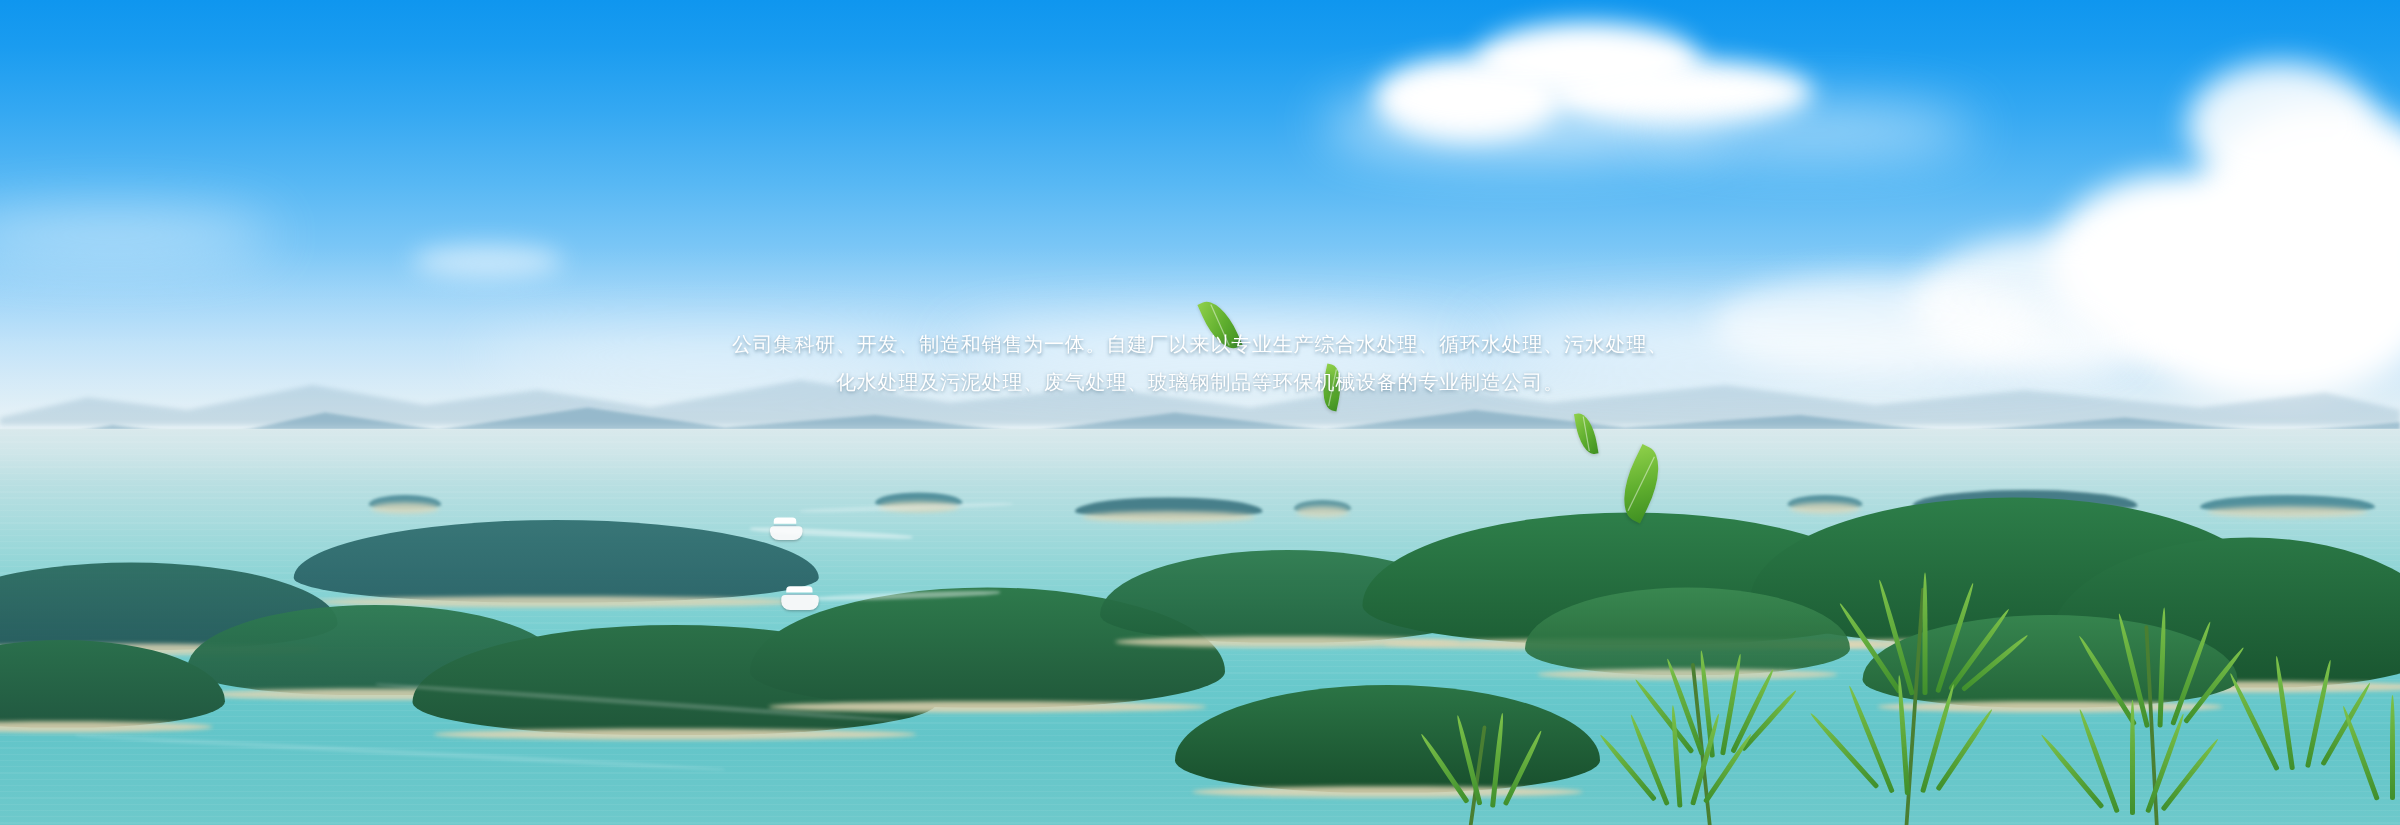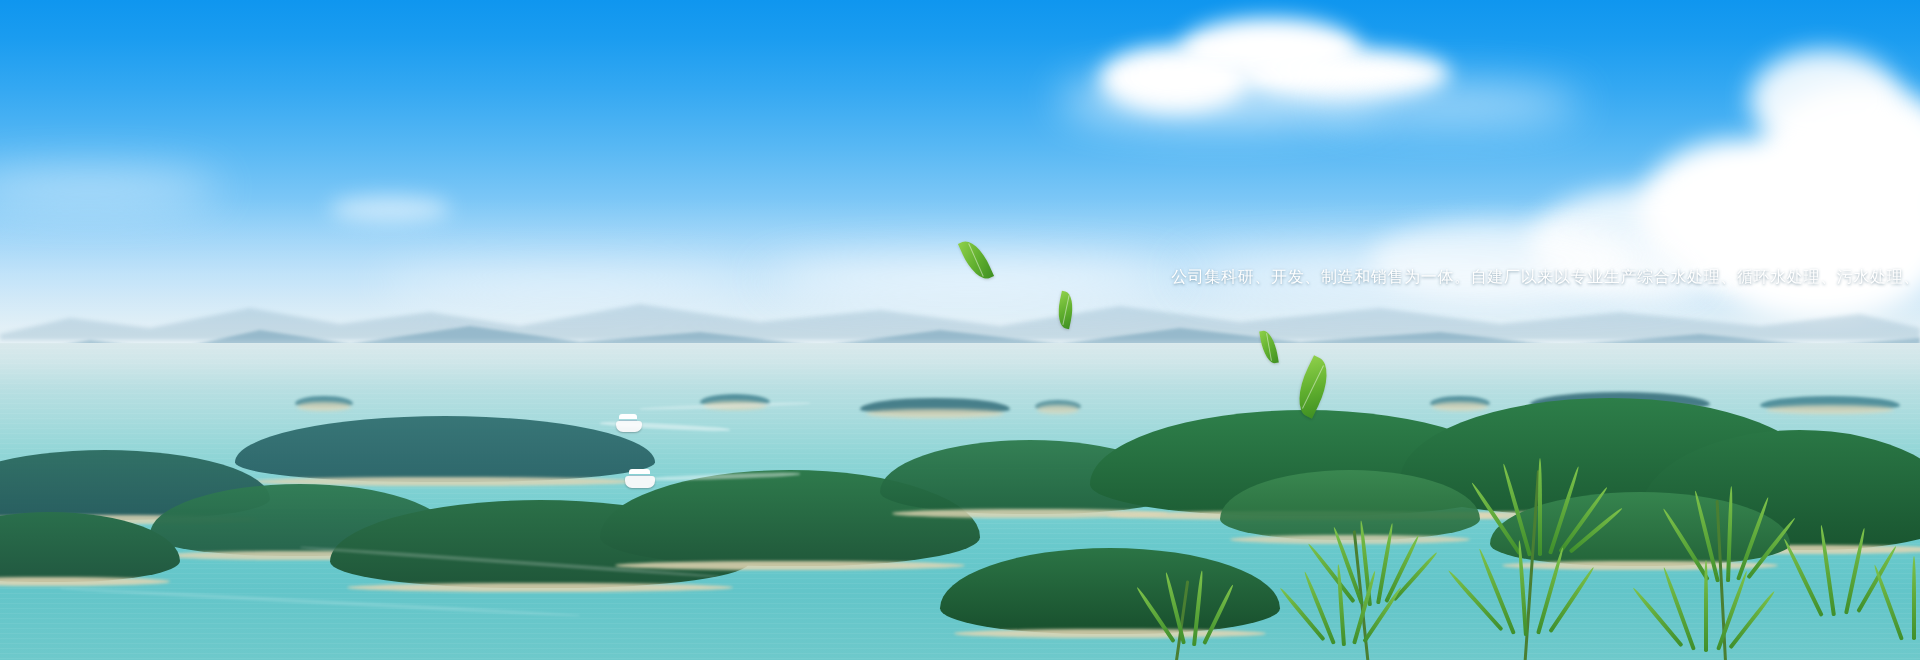--- a/index.html
+++ b/index.html
@@ -71,21 +71,21 @@
     font-style:italic;
     text-shadow:
       3px 4px 4px rgba(40,70,95,.45),
       0 0 2px rgba(255,255,255,.9);
   }
   .headline .gap{ display:inline-block; width:34px; }
 
   
   .para{
     position:absolute; left:0; top:262px; width:100%;
-    text-align:right; color:#ffffff;
+    text-align:center; color:#ffffff;
     font-size:16px; line-height:30px; letter-spacing:.04em;
     text-shadow:0 1px 3px rgba(45,85,110,.55);
   }
   .para div{ white-space:nowrap; }
 
   
   .leaf{
     position:absolute;
     background:linear-gradient(140deg,#8fd04a 0%,#5fae2e 55%,#3f8f22 100%);
     border-radius:0 76% 0 76%;
@@ -293,15 +293,16 @@
   <div class="leaf" style="left:1300px; top:358px; width:26px; height:58px; transform:rotate(26deg);">
     <div class="vein"></div>
   </div>
   <div class="leaf" style="left:1262px; top:330px; width:14px; height:34px; transform:rotate(-10deg);">
     <div class="vein"></div>
   </div>
 
 
   <div class="para">
     <div>公司集科研、开发、制造和销售为一体。自建厂以来以专业生产综合水处理、循环水处理、污水处理、</div>
+    <div>化水处理及污泥处理、废气处理、玻璃钢制品等环保机械设备的专业制造公司。</div>
   </div>
 
 </div>
 
 </body></html>

